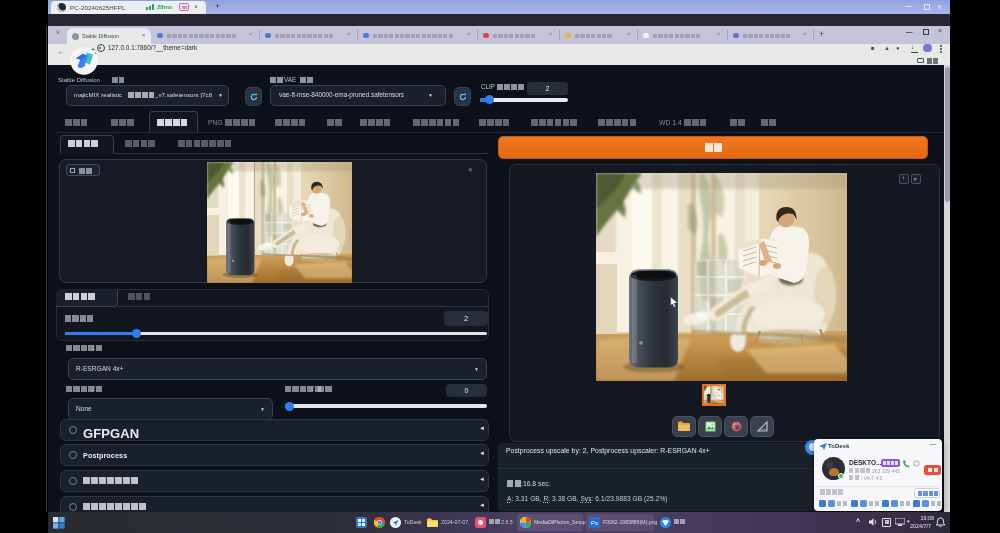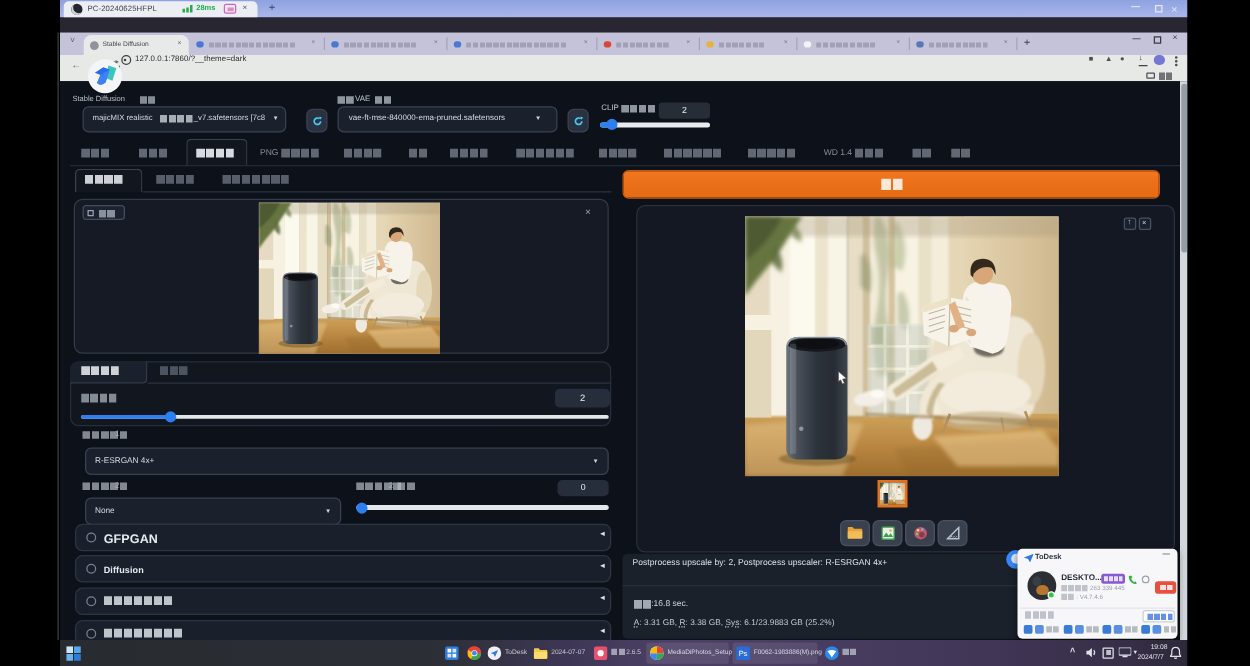--- a/index.html
+++ b/index.html
@@ -187,25 +187,25 @@
 <div class="a" style="left:446px;top:384px;width:41px;height:13px;background:#262e3c;border-radius:4px">
       <div style="position:absolute;left:50%;transform:translateX(-50%);top:2.5px;font-size:7px;color:#e8ecf2">0</div>
     </div>
 <div class="a" style="left:68px;top:398px;width:205px;height:22px;background:#1b212c;border:1px solid #3a4252;border-radius:5px"></div>
 <div class="t" style="left:76px;top:404.5px;font-size:6.6px;color:#d6dbe3;font-weight:400;letter-spacing:0px;">None</div>
 <div class="t" style="left:260px;top:405.5px;font-size:5px;color:#cfd5dd;font-weight:400;letter-spacing:0px;">▼</div>
 <div class="a" style="left:285px;top:404px;width:202px;height:3.5px;background:#e3e7ec;border-radius:2px"></div>
 <div class="a" style="left:285px;top:401.5px;width:9px;height:9px;border-radius:50%;background:#2d7ff0"></div>
 <div class="a" style="left:60px;top:419px;width:429px;height:22px;background:#1a202b;border:1px solid #2e3542;border-radius:6px"></div>
 <div class="a" style="left:69px;top:426px;width:8px;height:8px;border-radius:50%;border:1.3px solid #78828f"></div>
-<div class="t" style="left:83px;top:425.5px;font-size:10px;color:#e8ecf2;font-weight:700;letter-spacing:0.1px;">GFPGAN</div>
+<div class="t" style="left:83px;top:425.5px;font-size:13px;color:#e8ecf2;font-weight:700;letter-spacing:0.1px;">GFPGAN</div>
 <div class="t" style="left:479px;top:425px;font-size:6px;color:#dfe4ea;font-weight:400;letter-spacing:0px;">◄</div>
 <div class="a" style="left:60px;top:444px;width:429px;height:22px;background:#1a202b;border:1px solid #2e3542;border-radius:6px"></div>
 <div class="a" style="left:69px;top:451px;width:8px;height:8px;border-radius:50%;border:1.3px solid #78828f"></div>
-<div class="t" style="left:83px;top:450.5px;font-size:7.2px;color:#e8ecf2;font-weight:700;letter-spacing:0.1px;">Diffusion</div>
+<div class="t" style="left:83px;top:450.5px;font-size:7.2px;color:#e8ecf2;font-weight:700;letter-spacing:0.1px;">Postprocess</div>
 <div class="t" style="left:479px;top:450px;font-size:6px;color:#dfe4ea;font-weight:400;letter-spacing:0px;">◄</div>
 <div class="a" style="left:60px;top:470px;width:429px;height:22px;background:#1a202b;border:1px solid #2e3542;border-radius:6px"></div>
 <div class="a" style="left:69px;top:477px;width:8px;height:8px;border-radius:50%;border:1.3px solid #78828f"></div>
 <div class="z" style="left:83px;top:477px;width:54.8px;height:7.4px;color:#e8ecf2;--p:8px;--w:6.8px;--o:0.8"></div>
 <div class="t" style="left:479px;top:476px;font-size:6px;color:#dfe4ea;font-weight:400;letter-spacing:0px;">◄</div>
 <div class="a" style="left:60px;top:496px;width:429px;height:22px;background:#1a202b;border:1px solid #2e3542;border-radius:6px"></div>
 <div class="a" style="left:69px;top:503px;width:8px;height:8px;border-radius:50%;border:1.3px solid #78828f"></div>
 <div class="z" style="left:83px;top:503px;width:62.8px;height:7.4px;color:#e8ecf2;--p:8px;--w:6.8px;--o:0.8"></div>
 <div class="t" style="left:479px;top:502px;font-size:6px;color:#dfe4ea;font-weight:400;letter-spacing:0px;">◄</div>
 <div class="a" style="left:498px;top:136px;width:430px;height:23px;background:linear-gradient(180deg,#f0761f,#e56a12);border-radius:5px;border:1px solid #c55a10"></div>

